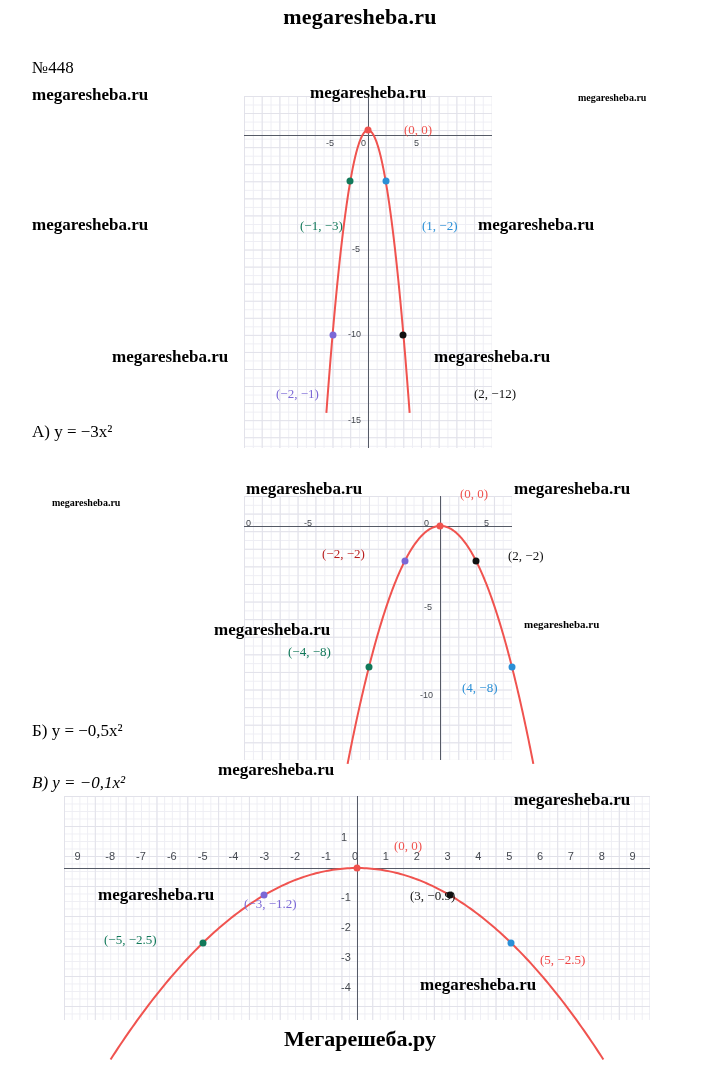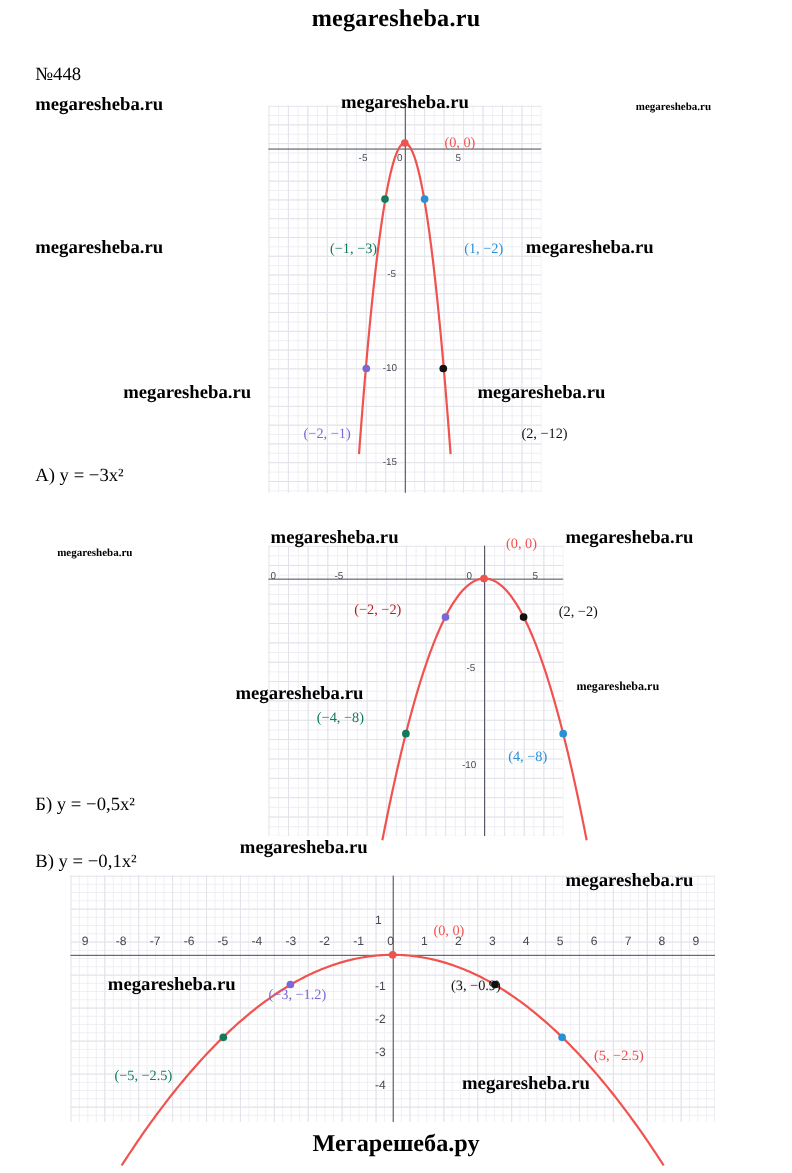--- a/index.html
+++ b/index.html
@@ -87,21 +87,21 @@
 </style>
 </head>
 <body>
 
 <div class="site-top">megaresheba.ru</div>
 <div class="site-bottom">Мегарешеба.ру</div>
 <div class="task-no">№448</div>
 
 <div class="eq" style="left:32px;top:422px;">A) y = −3x²</div>
 <div class="eq" style="left:32px;top:684px;margin-top:37px;">Б) y = −0,5x²</div>
-<div class="eq" style="left:32px;top:773px;">В) y = −0,1x²</div>
+<div class="eq" style="left:32px;top:773px;font-style:italic;">В) y = −0,1x²</div>
 
 <div class="plot" id="plotA" style="left:244px;top:96px;width:248px;height:352px;">
   <div class="grid minor" style="background-size:8.857px 8.533px;"></div>
   <div class="grid" style="background-size:17.714px 17.067px;"></div>
 
   <div class="axis-x" style="top:39.1px;"></div>
   <div class="axis-y" style="left:124px;"></div>
 
   <svg class="curve" viewBox="0 0 248 352" preserveAspectRatio="none">
     <path d="M 73.5,352 L 124,39.1" fill="none" stroke="none"></path>
@@ -193,21 +193,21 @@
     <div class="tick" style="font-size: 11px; left: 276.98px; top: 35px;">1</div>
     <div class="tick" style="font-size: 11px; left: 276.98px; top: 95px;">-1</div>
     <div class="tick" style="font-size: 11px; left: 276.98px; top: 125px;">-2</div>
     <div class="tick" style="font-size: 11px; left: 276.98px; top: 155px;">-3</div>
     <div class="tick" style="font-size: 11px; left: 276.98px; top: 185px;">-4</div>
   </div>
 
 <div class="lbl" style="left:394px;top:838px;color:#f0534f;">(0, 0)</div>
 <div class="lbl" style="left:244px;top:896px;color:#7b68d6;">(−3, −1.2)</div>
 <div class="lbl" style="left:410px;top:888px;color:#111;">(3, −0.9)</div>
-<div class="lbl" style="left:104px;top:932px;color:#12795a;margin-top:38px;">(−5, −2.5)</div>
+<div class="lbl" style="left:104px;top:932px;color:#12795a;">(−5, −2.5)</div>
 <div class="lbl" style="left:540px;top:952px;color:#ef4444;">(5, −2.5)</div>
 
 <div id="wm-layer">
     <div class="wm" style="left: 32px; top: 85px; font-size: 17px;">megaresheba.ru</div>
     <div class="wm" style="left: 310px; top: 83px; font-size: 17px;">megaresheba.ru</div>
     <div class="wm" style="left: 578px; top: 92px; font-size: 10px;">megaresheba.ru</div>
     <div class="wm" style="left: 32px; top: 215px; font-size: 17px;">megaresheba.ru</div>
     <div class="wm" style="left: 478px; top: 215px; font-size: 17px;">megaresheba.ru</div>
     <div class="wm" style="left: 112px; top: 347px; font-size: 17px;">megaresheba.ru</div>
     <div class="wm" style="left: 434px; top: 347px; font-size: 17px;">megaresheba.ru</div>

